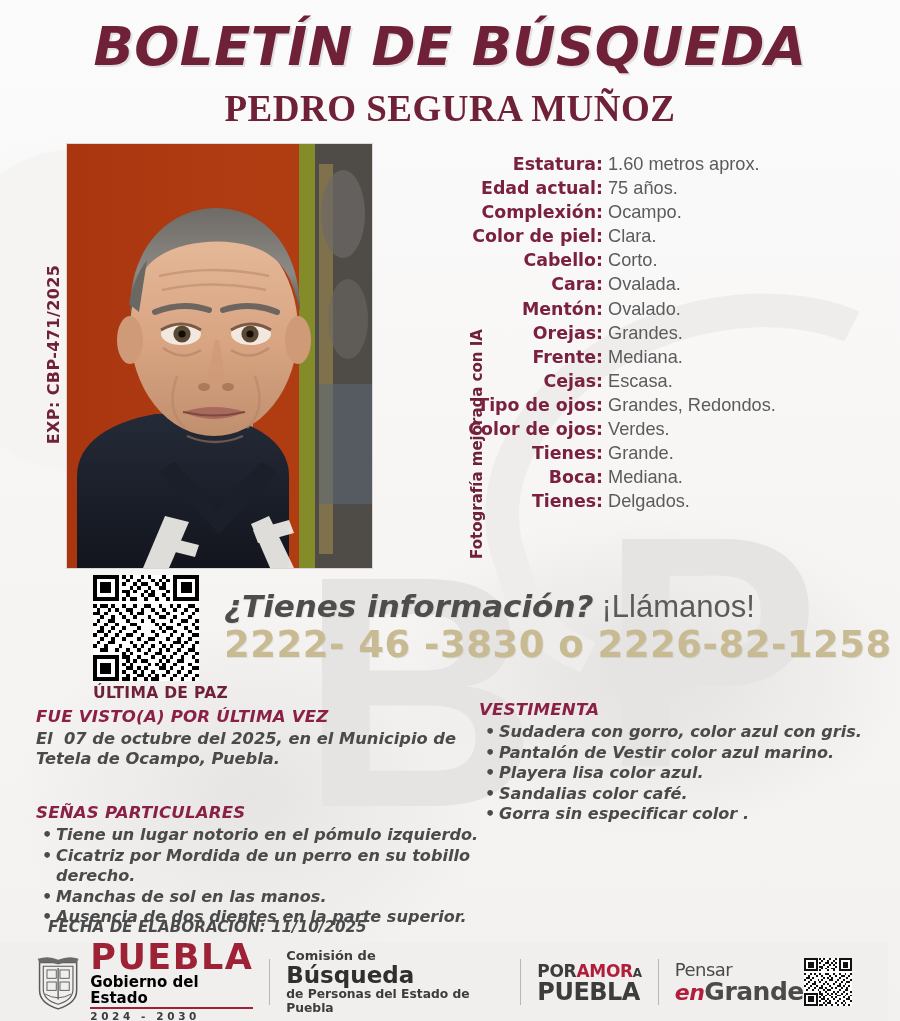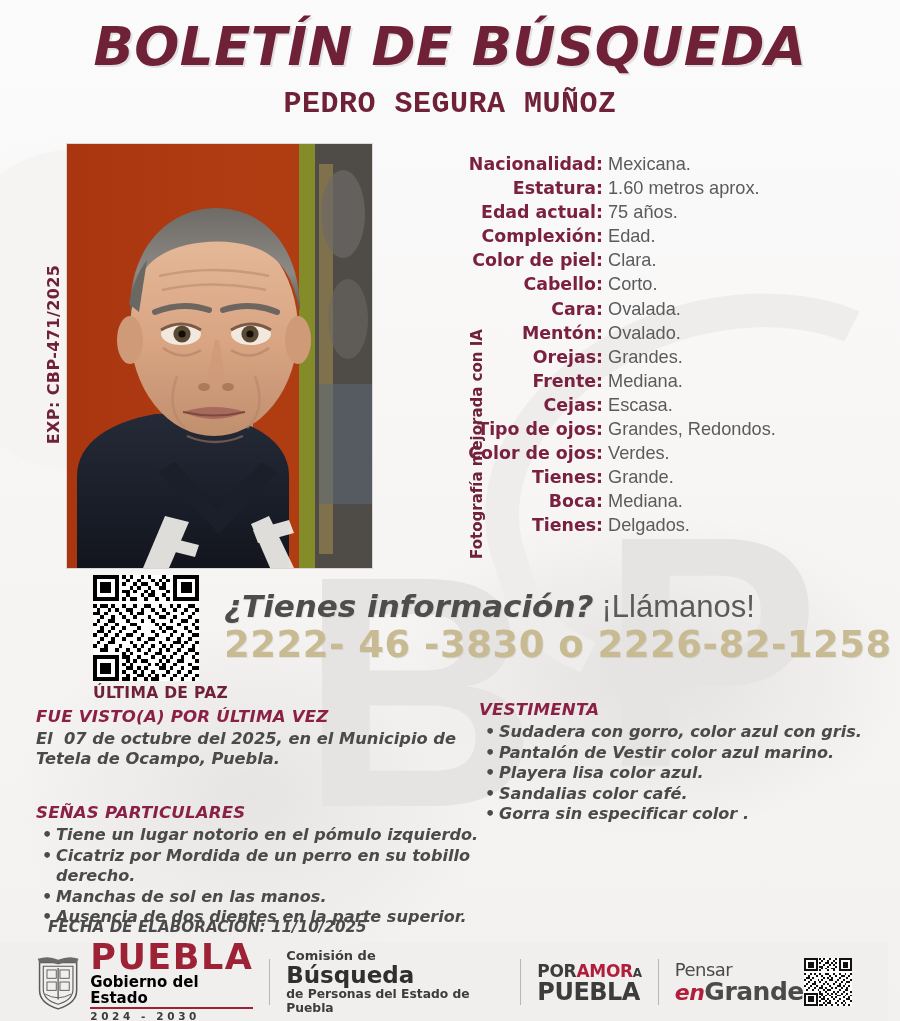--- a/index.html
+++ b/index.html
@@ -52,25 +52,25 @@
     font-size:53px;
     font-weight:bold;
     font-style:italic;
     letter-spacing:.5px;
     color:#6f2138;
     font-family:"DejaVu Sans", sans-serif;
     text-shadow:2px 2px 0 rgba(0,0,0,.10);
   }
   .hdr h2{
     margin:10px 0 16px 0;
-    font-size:30px;
+    font-size:37px;
     font-weight:bold;
     letter-spacing:.5px;
     color:#6f2138;
-    font-family:Liberation Mono, monospace;
+    font-family:Liberation Serif, serif;
   }
 
   
   .exp{
     position:absolute;left:-36px;top:345px;
     transform:rotate(-90deg);
     transform-origin:center;
     font-size:16px;font-weight:bold;color:#6f2138;
     letter-spacing:.4px;white-space:nowrap;z-index:4;
     font-family:"DejaVu Sans", sans-serif;
@@ -314,34 +314,30 @@
       <path d="M110 232 q-12 34 8 52" stroke="#b5866a" stroke-width="2.6" fill="none" opacity=".6"></path>
       <path d="M188 232 q12 34 -8 52" stroke="#b5866a" stroke-width="2.6" fill="none" opacity=".6"></path>
 
       <path d="M120 292 q28 12 56 0" stroke="#b5866a" stroke-width="2.4" fill="none" opacity=".5"></path>
     </svg>
   </div>
   <div class="photo-note">Fotografía mejorada con IA</div>
 
   <div class="desc">
     <div class="drow">
-        <span class="dlabel">Nacionalidad:</span>
-        <span class="dval">Mexicana.</span>
-      </div>
-    <div class="drow">
         <span class="dlabel">Estatura:</span>
         <span class="dval">1.60 metros aprox.</span>
       </div>
     <div class="drow">
         <span class="dlabel">Edad actual:</span>
         <span class="dval">75 años.</span>
       </div>
     <div class="drow">
         <span class="dlabel">Complexión:</span>
-        <span class="dval">Edad.</span>
+        <span class="dval">Ocampo.</span>
       </div>
     <div class="drow">
         <span class="dlabel">Color de piel:</span>
         <span class="dval">Clara.</span>
       </div>
     <div class="drow">
         <span class="dlabel">Cabello:</span>
         <span class="dval">Corto.</span>
       </div>
     <div class="drow">

